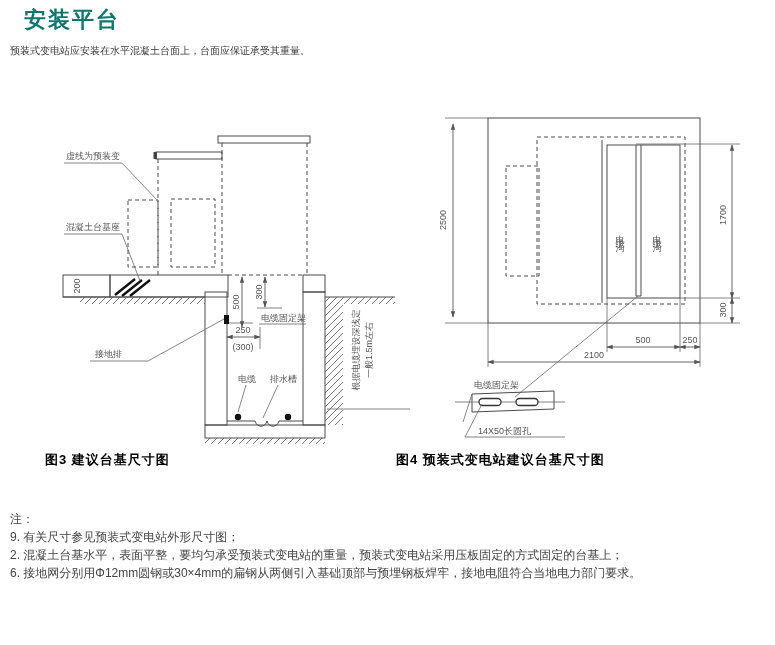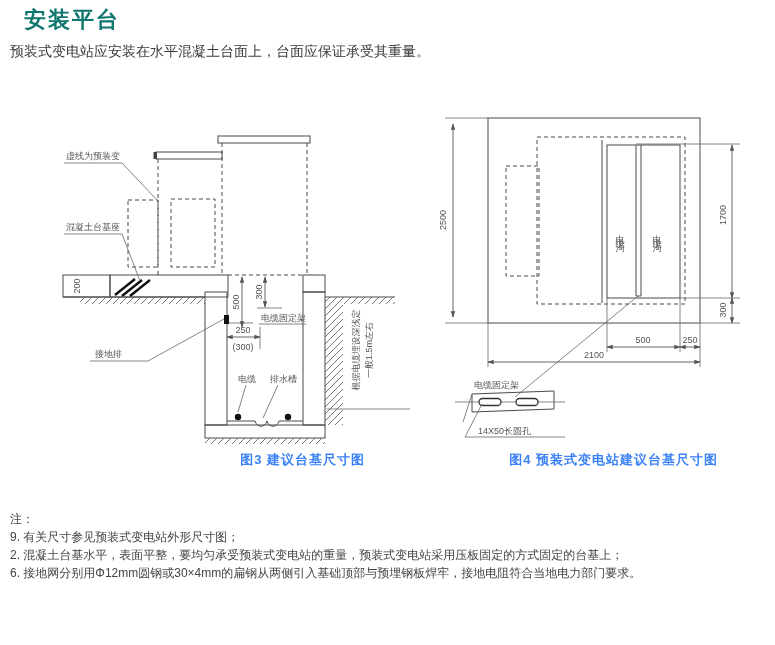--- a/index.html
+++ b/index.html
@@ -5,26 +5,26 @@
   html,body{margin:0;padding:0;}
   body{
     width:775px;height:645px;position:relative;background:#ffffff;
     font-family:"Liberation Sans","DejaVu Sans",sans-serif;color:#333;
     overflow:hidden;
   }
   .abs{position:absolute;}
   .page-title{
     left:10px;top:5px;font-size:22px;font-weight:bold;color:#0f766e;letter-spacing:2px;margin-left:14px;
   }
-  .intro{left:10px;top:40px;font-size:14px;color:#3a3a3a;line-height:22px;}
+  .intro{left:10px;top:40px;font-size:10px;color:#3a3a3a;line-height:22px;}
   .fig-caption{
-    top:451px;font-size:13px;font-weight:bold;color:#3b82f6;text-align:right;letter-spacing:1px;
+    top:451px;font-size:13px;font-weight:bold;color:#000000;text-align:left;letter-spacing:1px;
   }
   .cap3{left:45px;width:320px;}
-  .cap4{left:428px;width:290px;}
+  .cap4{left:396px;width:290px;}
   .notes{left:10px;top:510px;font-size:12px;color:#444;line-height:18px;}
   .vtext{
     writing-mode:vertical-rl;text-orientation:upright;
     font-size:9px;color:#555;letter-spacing:4px;line-height:10px;
   }
   svg{display:block;}
   svg text{font-family:"Liberation Sans","DejaVu Sans",sans-serif;font-size:9px;fill:#555;}
   .ln{stroke:#4a4a4a;stroke-width:1;fill:none;}
   .thin{stroke:#666;stroke-width:0.8;fill:none;}
   .dash{stroke:#4a4a4a;stroke-width:1;fill:none;stroke-dasharray:4 3;}

